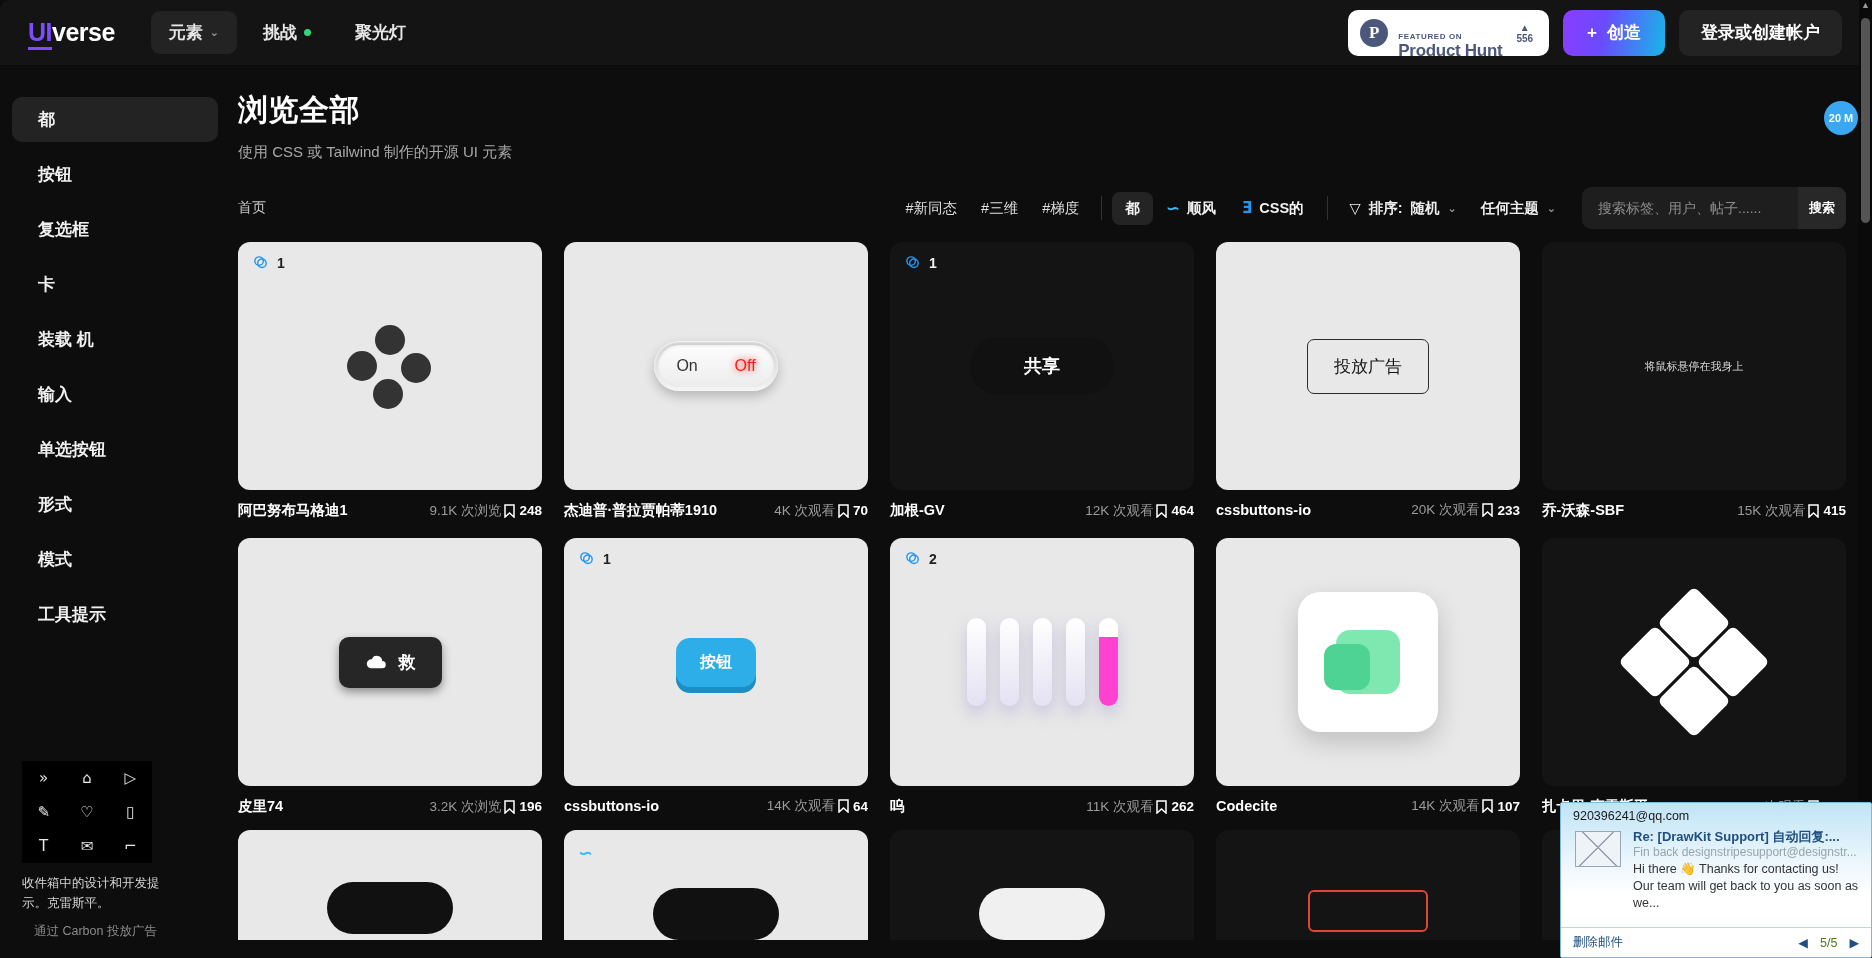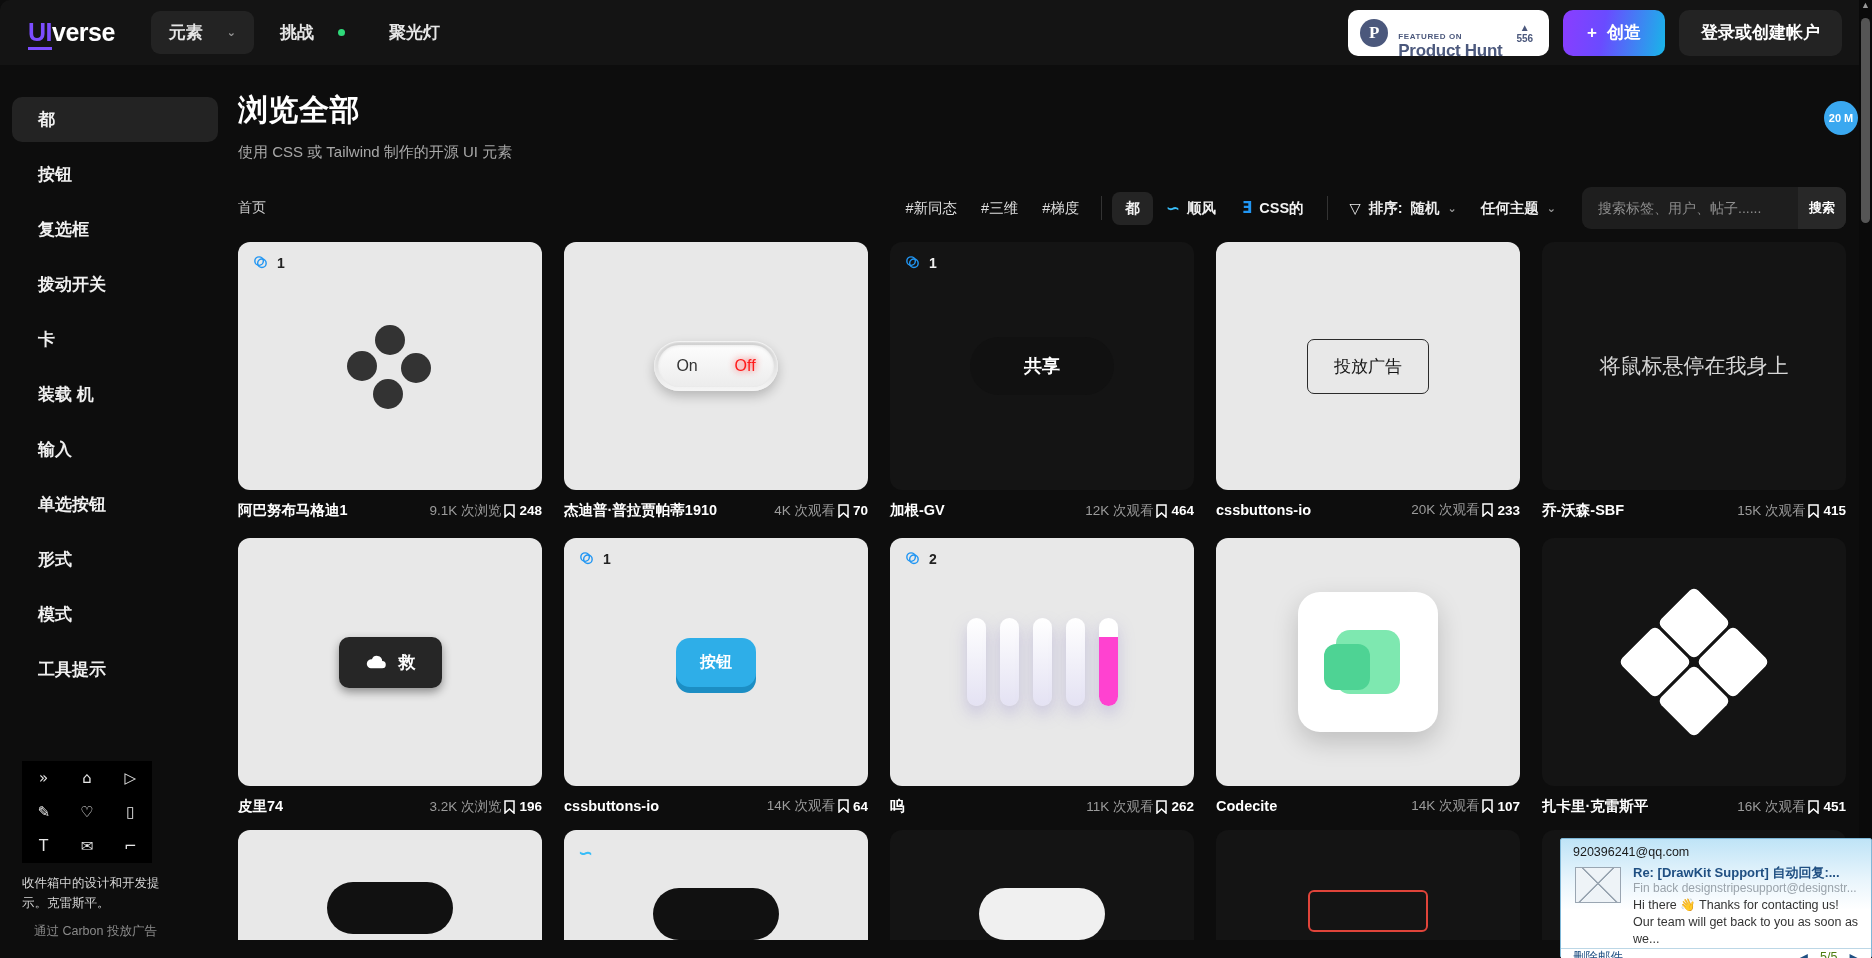--- a/index.html
+++ b/index.html
@@ -18,21 +18,21 @@
     display: flex; align-items: center;
     padding: 0 18px 0 28px;
     position: relative;
     border-top-left-radius: 10px;
   }
   .logo { font-size: 25px; font-weight: 700; color: #fff; letter-spacing: -0.5px; margin-right: 36px; }
   .logo .ui { color: #7c4dff; border-bottom: 3px solid #7c4dff; padding-bottom: 1px; }
   .navitem {
     font-size: 17px; color: #e6e6e6; font-weight: 600;
     padding: 10px 18px; border-radius: 9px; margin-right: 8px;
-    display: flex; align-items: center; gap: 24px; cursor: pointer;
+    display: flex; align-items: center; gap: 7px; cursor: pointer;
     white-space: nowrap;
   }
   .navitem.active { background: #232323; }
   .chev { font-size: 11px; color: #9a9a9a; }
   .greendot { width: 7px; height: 7px; border-radius: 50%; background: #2fd97a; display:inline-block; }
   .nav-right { margin-left: auto; display: flex; align-items: center; gap: 14px; }
 
   .ph-badge {
     background: #fff; border-radius: 10px; height: 46px;
     display: flex; align-items: center; gap: 10px; padding: 0 16px 0 12px;
@@ -176,21 +176,21 @@
 
   .pill-black {
     background: #111; color: #fff; border-radius: 30px;
     padding: 17px 54px; font-size: 18px; font-weight: 700;
   }
   .outline-btn {
     background: transparent; border: 1px solid #2b2b2b; color: #161616;
     border-radius: 7px; padding: 15px 26px; font-size: 17px;
     font-family: "Liberation Sans", sans-serif;
   }
-  .hover-text { color: #d7d7d7; font-size: 21px; }
+  .hover-text { color: #d7d7d7; font-size: 11px; }
 
   .save-btn {
     background: #262626; color: #fff; border-radius: 10px;
     padding: 14px 26px; font-size: 17px; font-weight: 600;
     display: flex; align-items: center; gap: 12px;
     box-shadow: 0 4px 10px rgba(0,0,0,.4);
   }
   .blue-btn {
     background: #2eaee8; color: #fff; border-radius: 14px;
     padding: 14px 24px; font-size: 16px; font-weight: 700;
@@ -230,21 +230,21 @@
   .red-outline { border: 2px solid #e0443a; border-radius: 6px; width: 120px; height: 42px; }
   .blk-round { background: #111; border-radius: 26px; width: 126px; height: 52px; }
 
   
   .scrollbar { position: absolute; right: 0; top: 0; width: 13px; bottom: 0; background: #0a0a0a; }
   .scroll-up, .scroll-down { color:#999; font-size:9px; text-align:center; }
   .scroll-thumb { position: absolute; top: 18px; left: 2px; width: 9px; height: 205px; background: #555; border-radius: 5px; }
 
   
   .toast {
-    position: absolute; right: 0; bottom: 0; width: 312px; height: 120px;
+    position: absolute; right: 0; bottom: 0; width: 312px; height: 156px;
     background: linear-gradient(180deg,#bfe4f7 0%, #e9f5fc 35%, #ffffff 60%);
     border: 1px solid #7fb8d8; border-radius: 2px;
     font-family: "Liberation Sans", sans-serif; z-index: 30;
     display: flex; flex-direction: column;
   }
   .toast-head { font-size: 12.5px; color: #1a1a1a; padding: 6px 12px 4px; }
   .toast-body { display: flex; gap: 12px; padding: 2px 10px 0 14px; flex: 1; }
   .env {
     width: 46px; height: 36px; border: 1px solid #9aa6b2; background: #eef3f7;
     position: relative; flex: none; margin-top: 2px;
@@ -305,21 +305,20 @@
     </button>
 
     <button class="login-btn">登录或创建帐户</button>
   </div>
 </div>
 
 <div class="sidebar">
   <div class="side-item active">都</div>
   <div class="side-item">按钮</div>
   <div class="side-item">复选框</div>
-  <div class="side-item">拨动开关</div>
   <div class="side-item">卡</div>
   <div class="side-item">装载 机</div>
   <div class="side-item">输入</div>
   <div class="side-item">单选按钮</div>
   <div class="side-item">形式</div>
   <div class="side-item">模式</div>
   <div class="side-item">工具提示</div>
 
   <div class="carbon">
     <div class="carbon-img">

